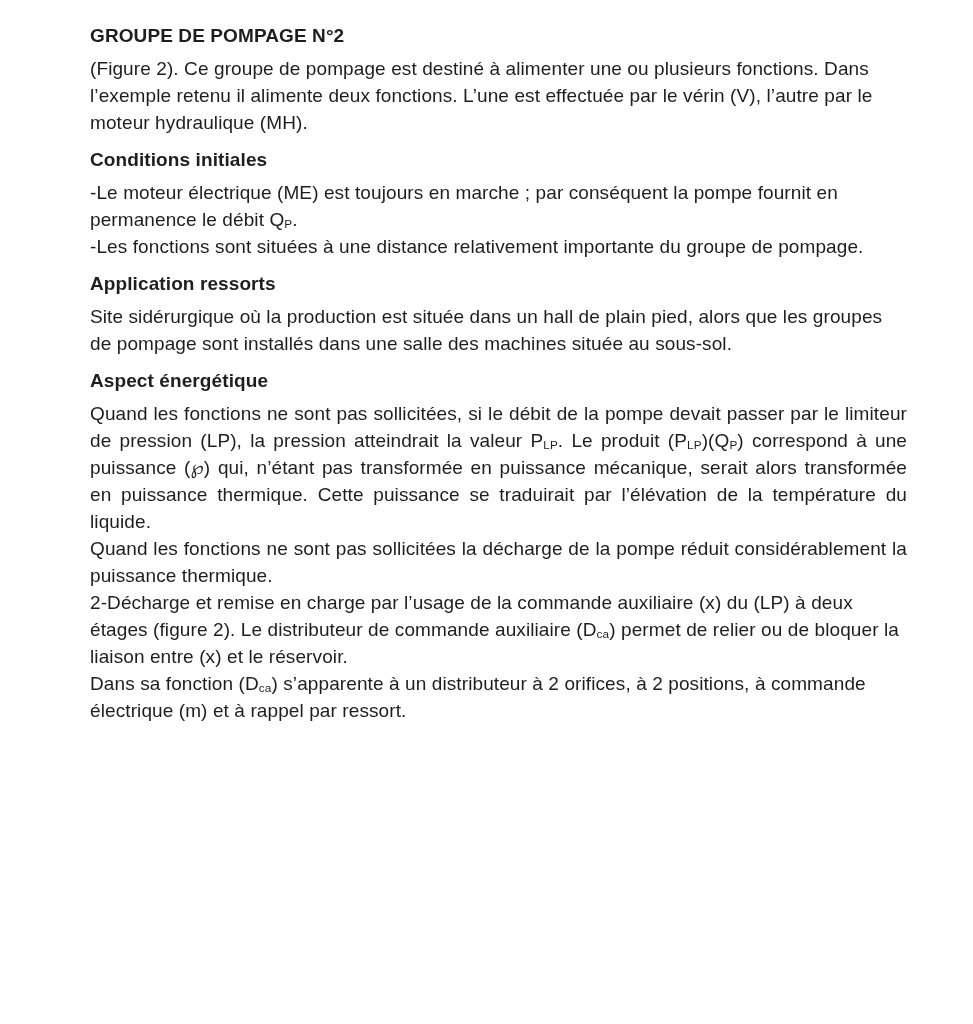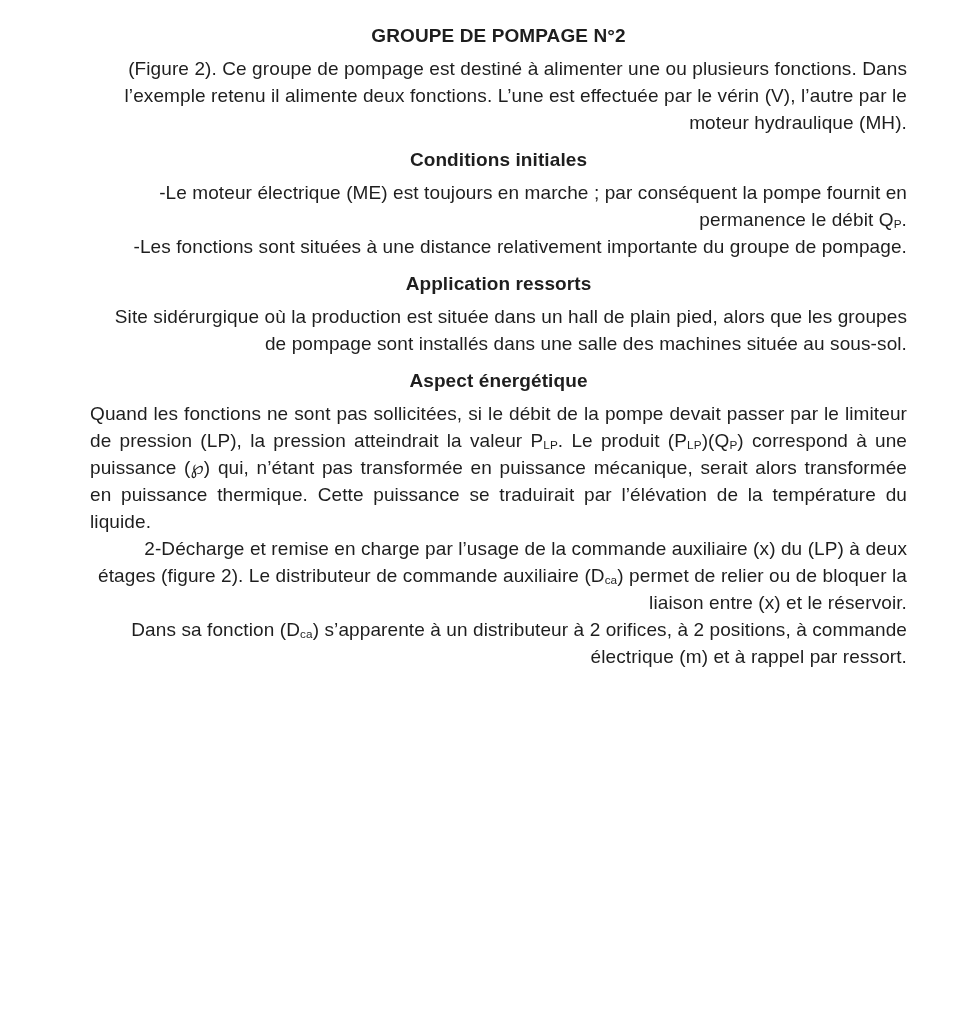--- a/index.html
+++ b/index.html
@@ -23,26 +23,25 @@
   }
   .doc {
     font-size: 19px;
     line-height: 27px;
     letter-spacing: 0.1px;
   }
   .section { margin: 0; }
   .heading {
     font-weight: 700;
     margin: 10px 0 6px 0;
-    text-align: center;
   }
   .section:first-child .heading { margin-top: 0; }
   .para {
     margin: 0;
-    text-align: right;
+    text-align: left;
   }
   .para.justify {
     text-align: justify;
   }
   sub {
     font-size: 0.62em;
     line-height: 0;
     vertical-align: -0.18em;
   }
 </style>
@@ -64,20 +63,21 @@
     </div>
 
     <div class="section">
       <div class="heading">Application ressorts</div>
       <p class="para">Site sidérurgique où la production est située dans un hall de plain pied, alors que les groupes de pompage sont installés dans une salle des machines située au sous-sol.</p>
     </div>
 
     <div class="section">
       <div class="heading">Aspect énergétique</div>
       <p class="para justify">Quand les fonctions ne sont pas sollicitées, si le débit de la pompe devait passer par le limiteur de pression (LP), la pression atteindrait la valeur P<sub>LP</sub>. Le produit (P<sub>LP</sub>)(Q<sub>P</sub>) correspond à une puissance (℘) qui, n’étant pas transformée en puissance mécanique, serait alors transformée en puissance thermique. Cette puissance se traduirait par l’élévation de la température du liquide.</p>
+      <p class="para justify">Quand les fonctions ne sont pas sollicitées la décharge de la pompe réduit considérablement la puissance thermique.</p>
     </div>
 
     <div class="section">
       <p class="para">2-Décharge et remise en charge par l’usage de la commande auxiliaire (x) du (LP) à deux étages (figure 2). Le distributeur de commande auxiliaire (D<sub>ca</sub>) permet de relier ou de bloquer la liaison entre (x) et le réservoir.</p>
       <p class="para">Dans sa fonction (D<sub>ca</sub>) s’apparente à un distributeur à 2 orifices, à 2 positions, à commande électrique (m) et à rappel par ressort.</p>
     </div>
 
   </div>
 </div>
 

